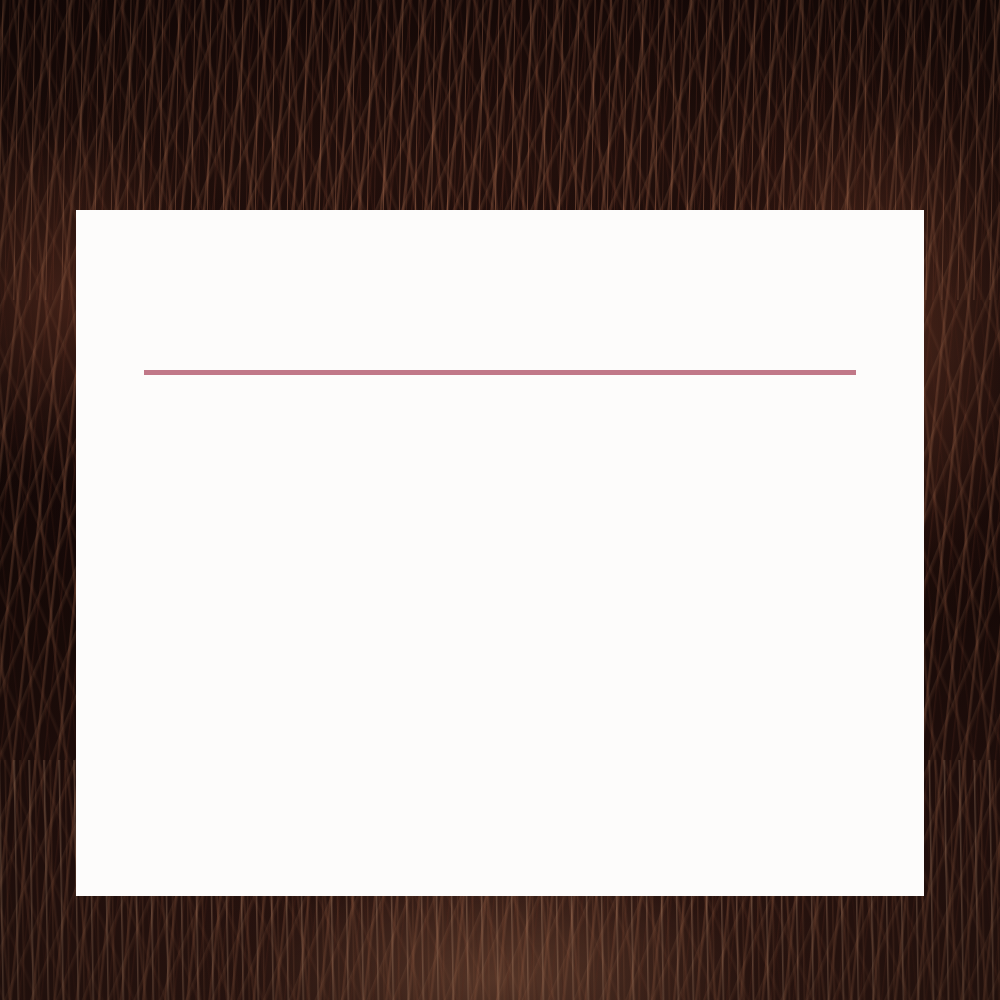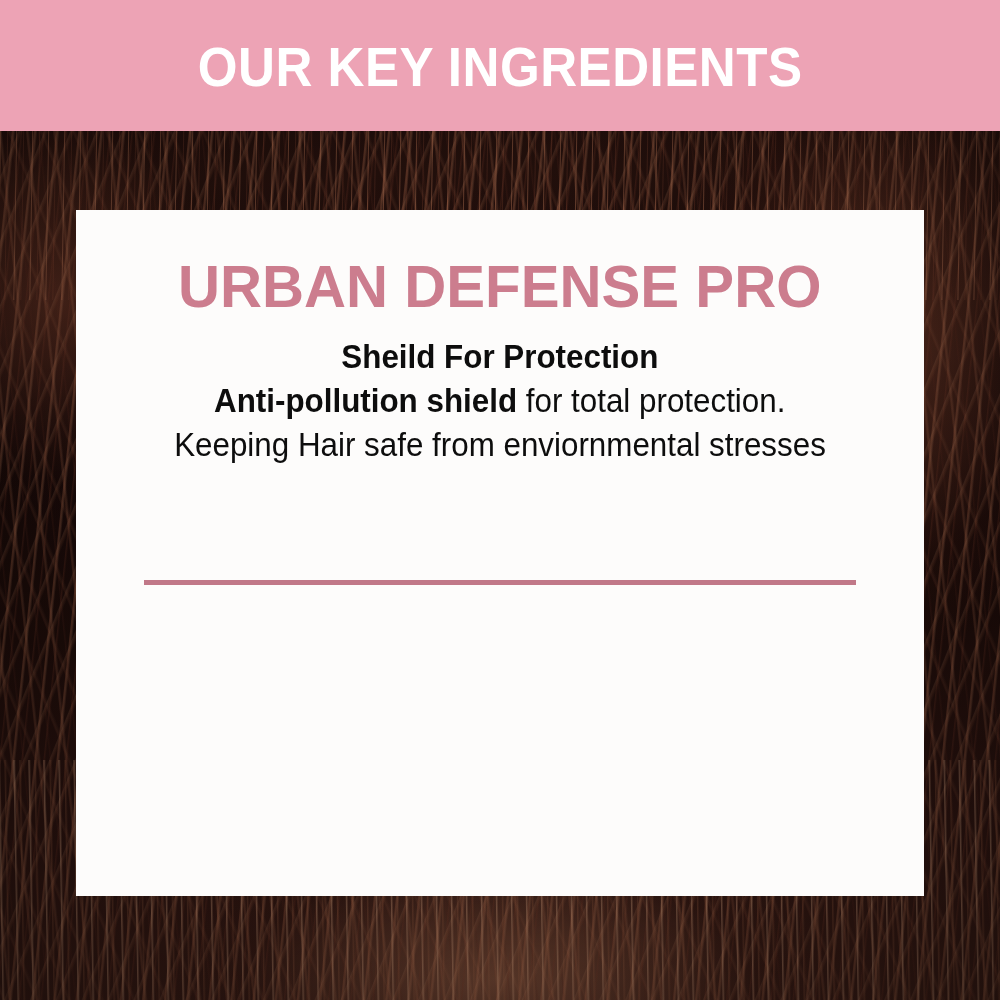--- a/index.html
+++ b/index.html
@@ -178,40 +178,28 @@
   <div class="hair-bg">
     <div class="strands s1"></div>
     <div class="strands s2"></div>
     <div class="strands s3"></div>
     <div class="strands s4"></div>
     <div class="s5"></div>
     <div class="s6"></div>
     <div class="vignette"></div>
   </div>
 
-  <div class="banner" style="background:#eda3b5">
-    <div class="banner-title">OUR KEY INGREDIENTS</div>
+
+  <div class="card">
+
+    <div class="sp-a"></div>
+
+
+    <div class="sp-c"></div>
+
+    <div class="divider"></div>
+
+    <div class="sp-d"></div>
+
+
   </div>
 
-  <div class="card">
-
-    <div class="sp-a"></div>
-
-    <div class="block">
-      <div class="block-title">URBAN DEFENSE PRO</div>
-      <div class="sp-b"></div>
-      <div class="body-line bold">Sheild For Protection</div>
-      <div class="body-line">
-        <b>Anti-pollution shield</b><span> for total protection.</span>
-      </div>
-      <div class="body-line">Keeping Hair safe from enviornmental stresses</div>
-    </div>
-
-    <div class="sp-c"></div>
-
-    <div class="divider"></div>
-
-    <div class="sp-d"></div>
-
-
-  </div>
-
 </div>
 
 </body></html>

